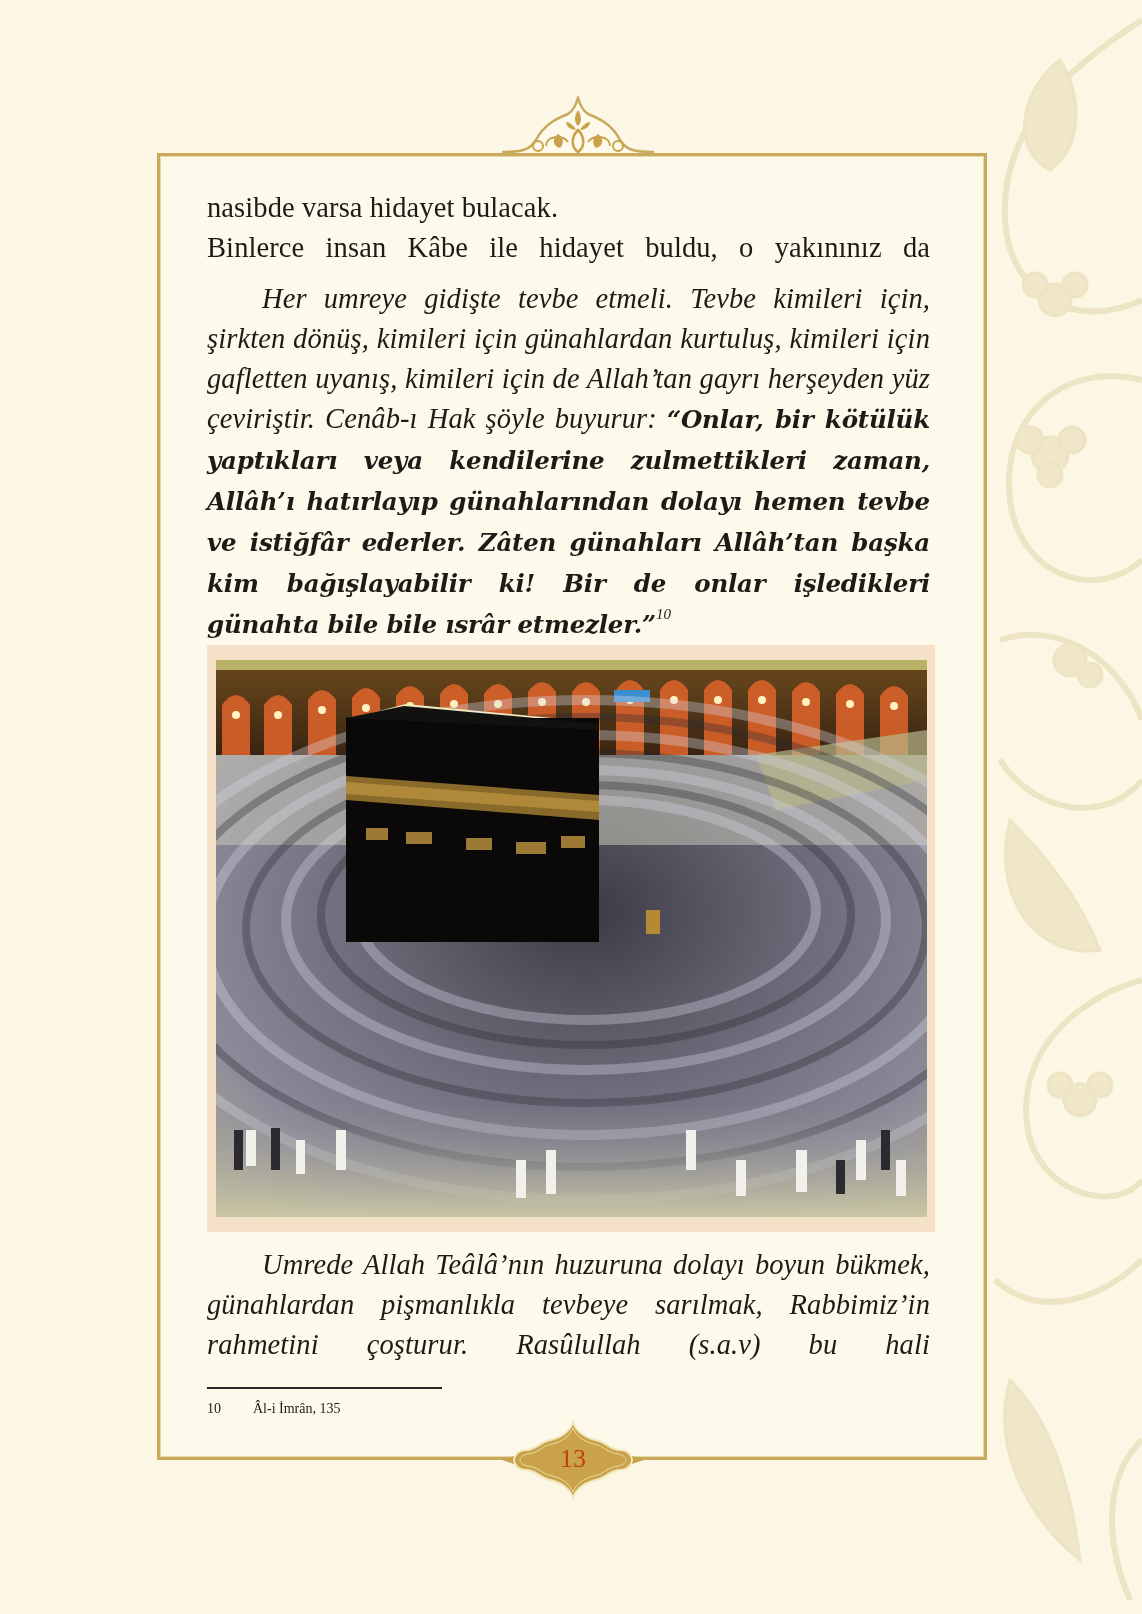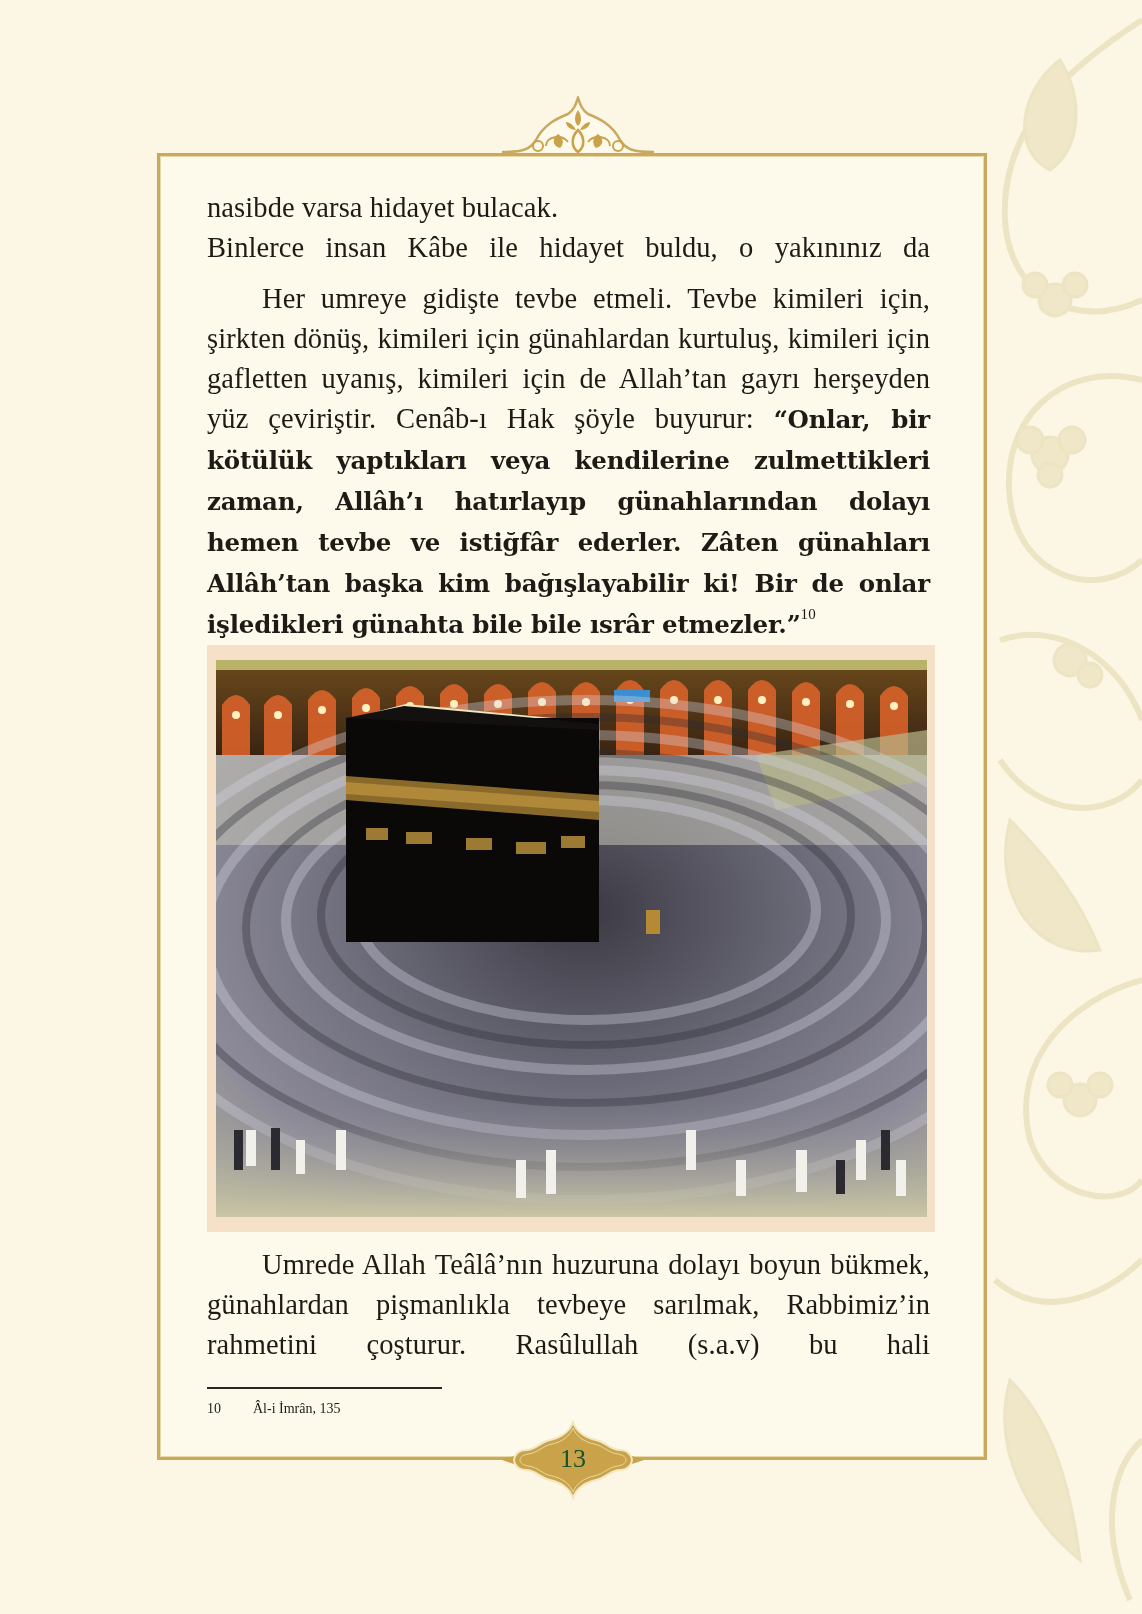--- a/index.html
+++ b/index.html
@@ -15,30 +15,30 @@
     background: #fdfaec;
     border: 3px solid #c9a95e;
     box-sizing: border-box;
     box-shadow: inset 0 0 0 1px #e8d9a8;
   }
   .top-ornament { position: absolute; left: 502px; top: 96px; width: 152px; height: 62px; }
   .page-badge { position: absolute; left: 502px; top: 1420px; width: 142px; height: 80px; }
   .page-number {
     position: absolute; left: 502px; top: 1441px; width: 142px; height: 36px;
     text-align: center; font-family: "Liberation Serif", serif; font-size: 26px;
-    color: #14532d; line-height: 36px;
+    color: #c2410c; line-height: 36px;
   }
   .text-block {
     position: absolute; left: 207px; width: 723px;
     font-family: "Liberation Serif", serif;
     font-size: 28.5px; line-height: 40px; text-align: justify;
     letter-spacing: 0.1px;
   }
   .text-block p { margin: 0; }
-  .indent { text-indent: 55px; }
+  .indent { text-indent: 55px; font-style: italic; }
   .quote { font-weight: bold; font-family: "DejaVu Serif", serif; font-size: 24.5px; letter-spacing: -0.2px; }
   sup.fn-ref { font-size: 15px; font-weight: normal; vertical-align: 14px; line-height: 0; }
   .photo-frame {
     position: absolute; left: 207px; top: 645px; width: 728px; height: 587px;
     background: #f4e1c8; box-sizing: border-box;
   }
   .photo-inner {
     position: absolute; left: 216px; top: 660px; width: 711px; height: 557px;
     overflow: hidden; background: #3a3a40;
   }

